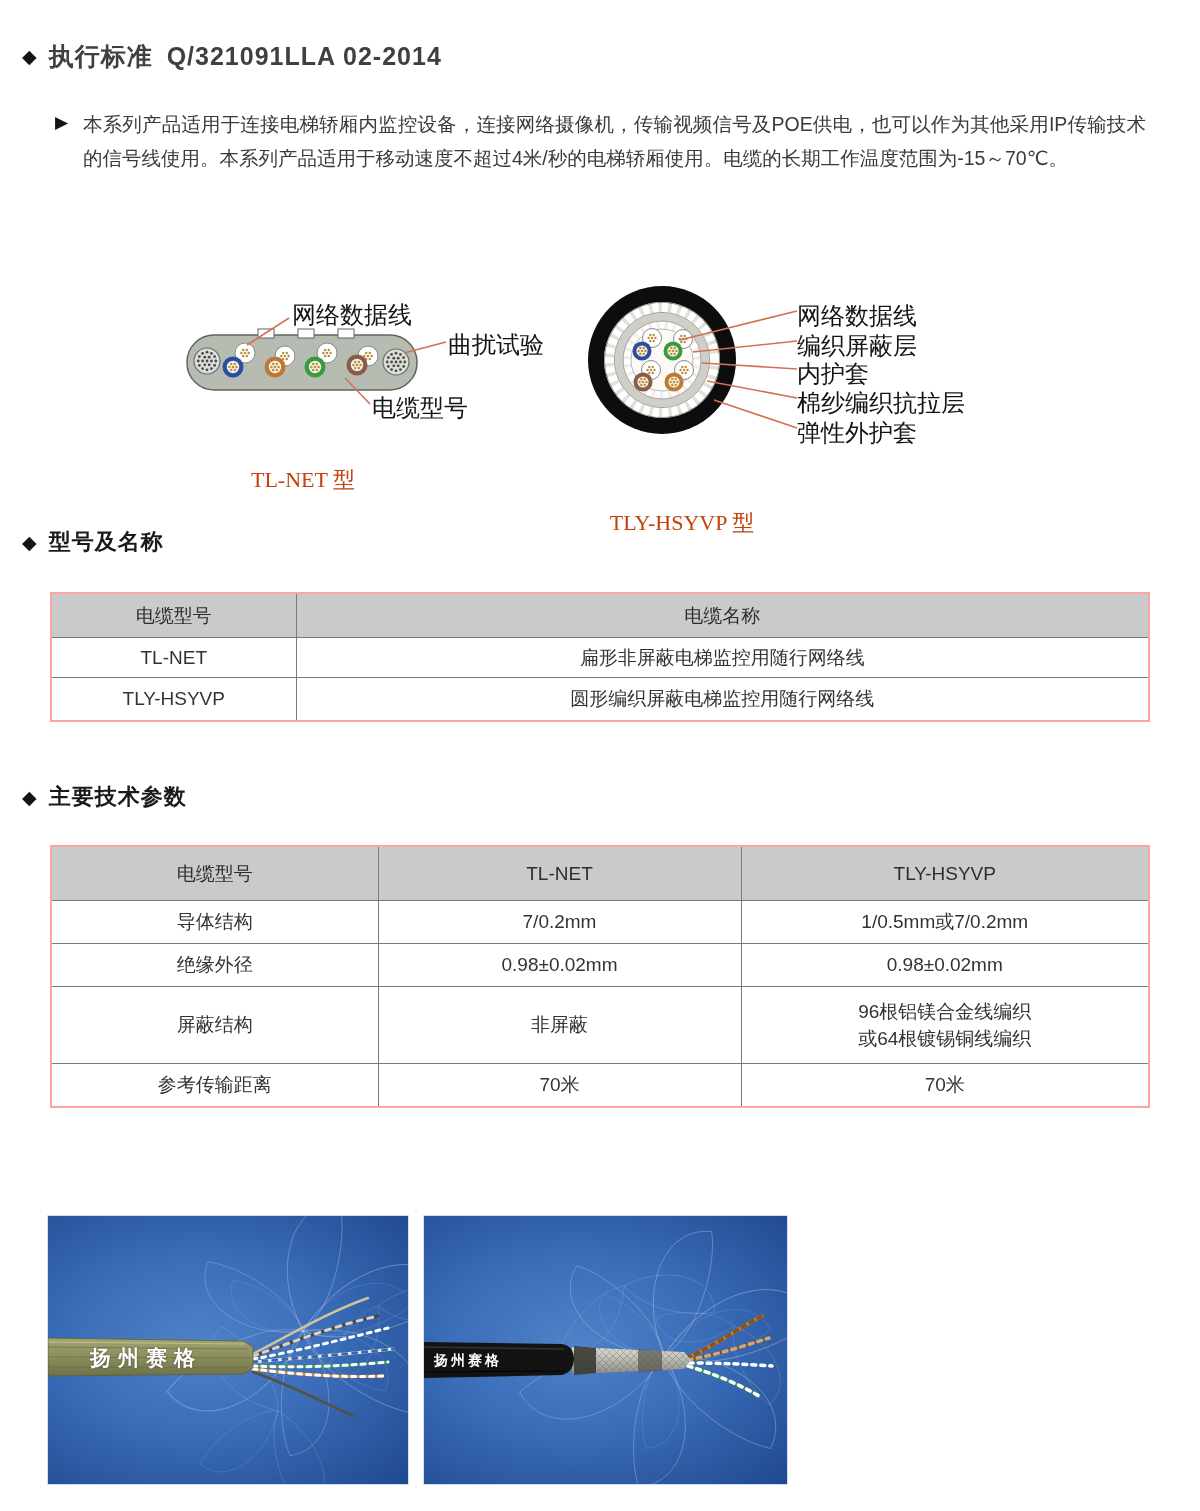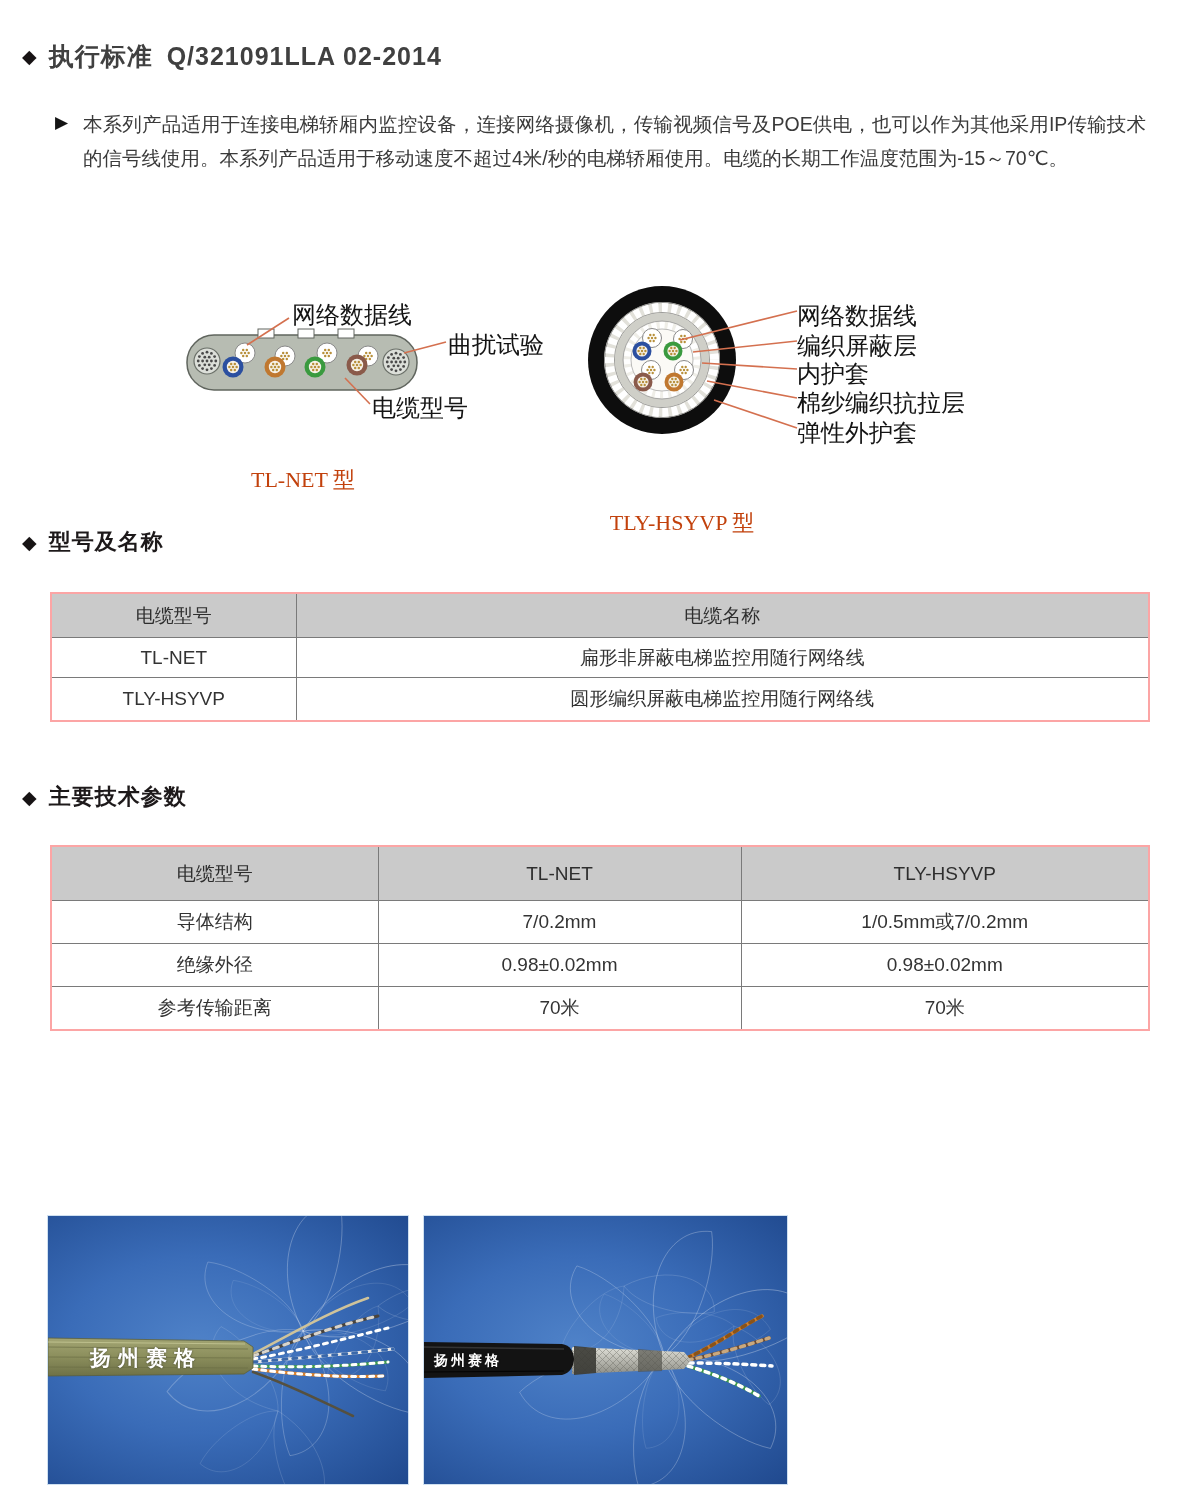--- a/index.html
+++ b/index.html
@@ -275,20 +275,26 @@
     </tr>
     <tr class="rh44">
       <td>导体结构</td>
       <td>7/0.2mm</td>
       <td>1/0.5mm或7/0.2mm</td>
     </tr>
     <tr class="rh44">
       <td>绝缘外径</td>
       <td>0.98±0.02mm</td>
       <td>0.98±0.02mm</td>
+    </tr>
+    <tr class="rh78">
+      <td>屏蔽结构</td>
+      <td>非屏蔽</td>
+      <td class="pre">96根铝镁合金线编织
+或64根镀锡铜线编织</td>
     </tr>
     <tr class="rh44">
       <td>参考传输距离</td>
       <td>70米</td>
       <td>70米</td>
     </tr>
   </tbody>
     </table>
 
   <div class="photo" style="left:47px;top:1215px;width:360px;height:268px;">

